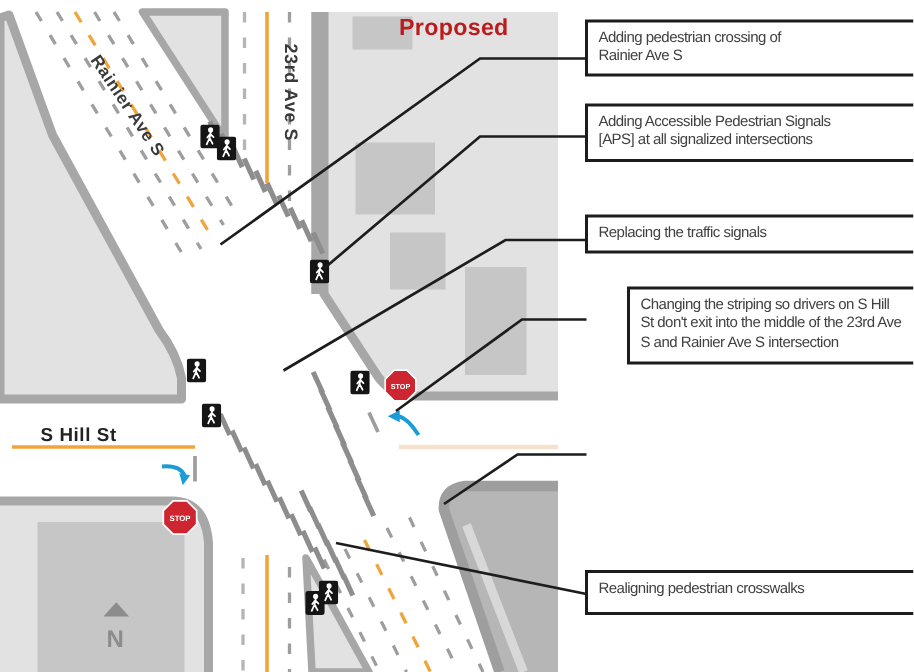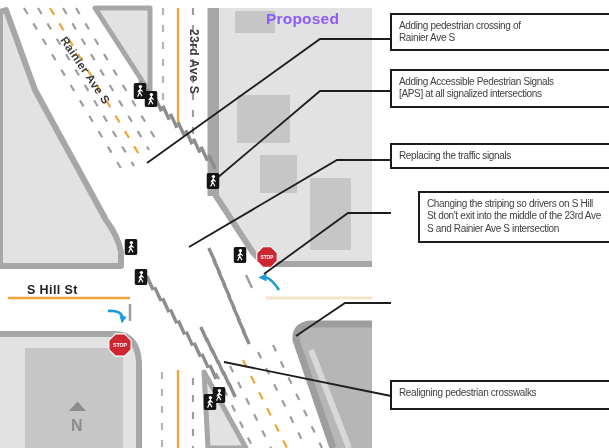--- a/index.html
+++ b/index.html
@@ -4,21 +4,21 @@
 <style>
   html,body{margin:0;padding:0;background:#fff;}
   .stage{position:relative;width:609px;height:448px;background:#fff;overflow:hidden;
          font-family:"Liberation Sans",sans-serif;}
   .stage svg{position:absolute;left:0;top:0;}
   .callout{position:absolute;left:390px;width:252px;box-sizing:border-box;
            border:2px solid #1c1c1c;background:#fff;color:#414141;
            font-size:10px;line-height:12.4px;letter-spacing:-0.35px;
            padding:5px 7px;white-space:pre-line;}
   .title{position:absolute;left:266px;top:10px;font-size:15.5px;font-weight:bold;
-         color:#8b5cf6;letter-spacing:0.2px;}
+         color:#b91c1c;letter-spacing:0.2px;}
 </style>
 </head>
 <body>
 
 <div class="stage">
 
   <svg width="609" height="448" viewBox="0 0 609 448">
     <defs>
       <symbol id="ped" viewBox="0 0 13 16">
         <rect width="13" height="16" rx="2" fill="#151515"></rect>

